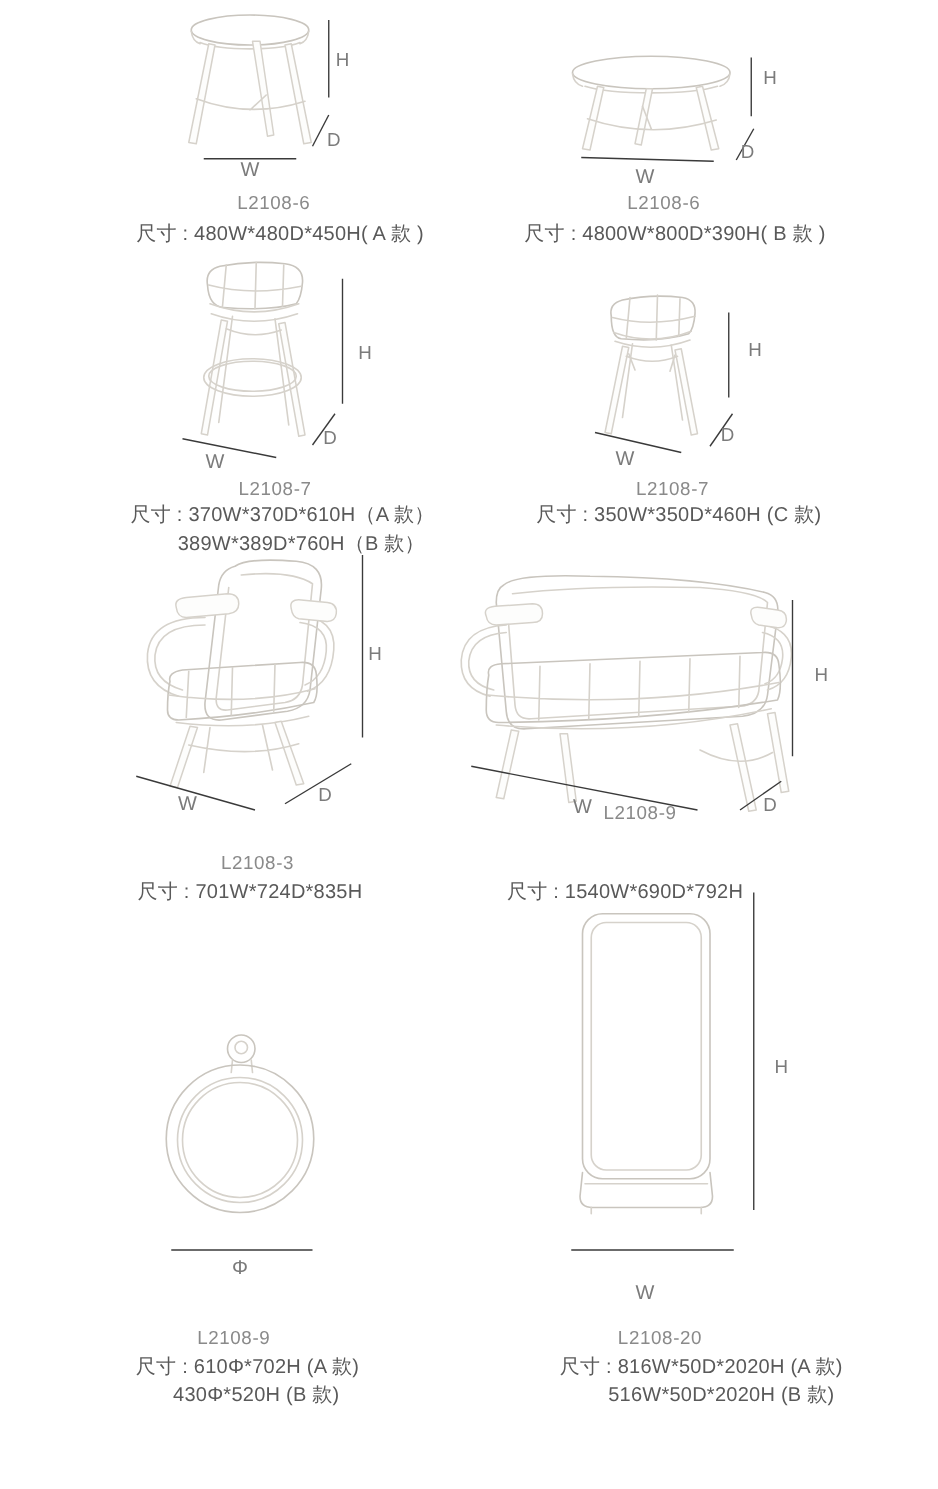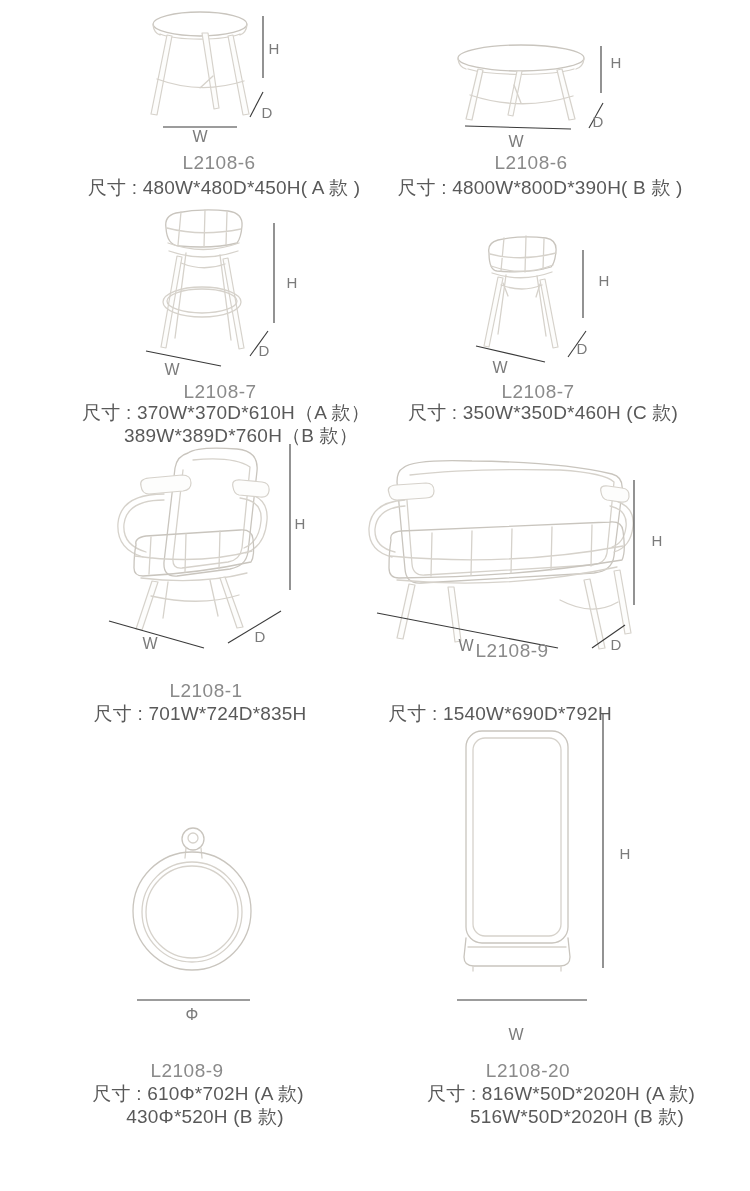--- a/index.html
+++ b/index.html
@@ -12,25 +12,25 @@
   .sk2{stroke:#c9c5be;fill:none;stroke-width:1.3;stroke-linecap:round;stroke-linejoin:round;}
   .skf{stroke:#d6d2cb;fill:#fdfdfc;stroke-width:1.2;stroke-linejoin:round;}
   .dim{stroke:#3a3a3a;fill:none;stroke-width:1.1;}
   .lbl{
     position:absolute;transform:translateX(-50%);white-space:nowrap;
     color:#7b7b7b;font-size:15px;line-height:18px;
   }
   .lbl.big{font-size:16px;}
   .model{
     position:absolute;transform:translateX(-50%);white-space:nowrap;
-    color:#8a8a8a;font-size:19px;letter-spacing:0.5px;line-height:18px;
+    color:#8a8a8a;font-size:15px;letter-spacing:0.5px;line-height:18px;
   }
   .spec{
     position:absolute;transform:translateX(-50%);white-space:nowrap;
-    color:#595959;font-size:19px;line-height:17px;letter-spacing:0.2px;
+    color:#595959;font-size:16px;line-height:17px;letter-spacing:0.2px;
   }
 </style>
 </head>
 <body>
 
 <div id="sheet">
 
   <svg id="art" width="750" height="1191" viewBox="0 0 750 1191" xmlns="http://www.w3.org/2000/svg">
 
     <g>
@@ -194,21 +194,21 @@
   <div class="model" style="left:531px;top:154px">L2108-6</div>
   <div class="spec" style="left:540px;top:179px">尺寸 : 4800W*800D*390H( B 款 )</div>
 
   <div class="model" style="left:220px;top:383px">L2108-7</div>
   <div class="spec" style="left:226px;top:404px">尺寸 : 370W*370D*610H（A 款）</div>
   <div class="spec" style="left:241px;top:427px">389W*389D*760H（B 款）</div>
 
   <div class="model" style="left:538px;top:383px">L2108-7</div>
   <div class="spec" style="left:543px;top:404px">尺寸 : 350W*350D*460H (C 款)</div>
 
-  <div class="model" style="left:206px;top:682px">L2108-1</div>
+  <div class="model" style="left:206px;top:682px">L2108-3</div>
   <div class="spec" style="left:200px;top:705px">尺寸 : 701W*724D*835H</div>
 
   <div class="model" style="left:512px;top:642px">L2108-9</div>
   <div class="spec" style="left:500px;top:705px">尺寸 : 1540W*690D*792H</div>
 
   <div class="model" style="left:187px;top:1062px">L2108-9</div>
   <div class="spec" style="left:198px;top:1085px">尺寸 : 610Φ*702H (A 款)</div>
   <div class="spec" style="left:205px;top:1108px">430Φ*520H (B 款)</div>
 
   <div class="model" style="left:528px;top:1062px">L2108-20</div>

